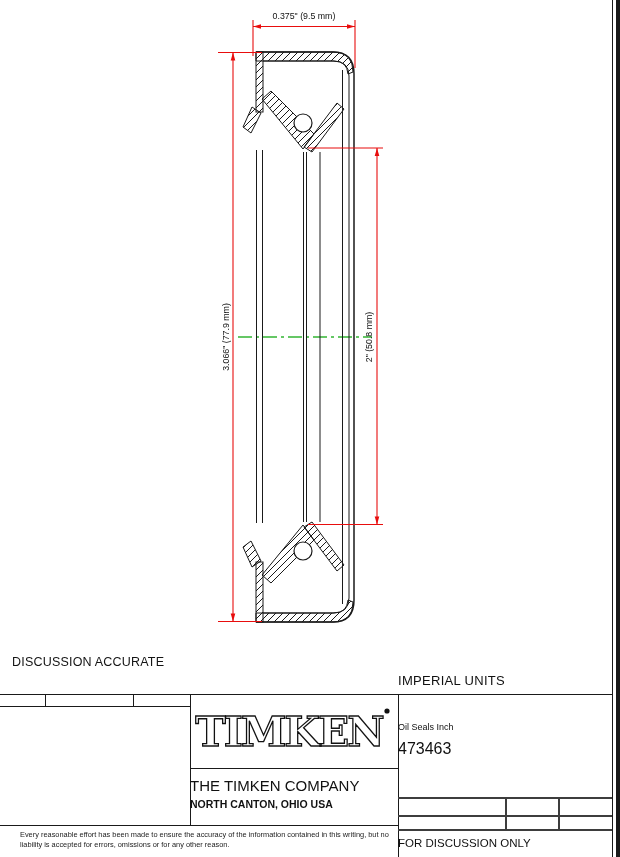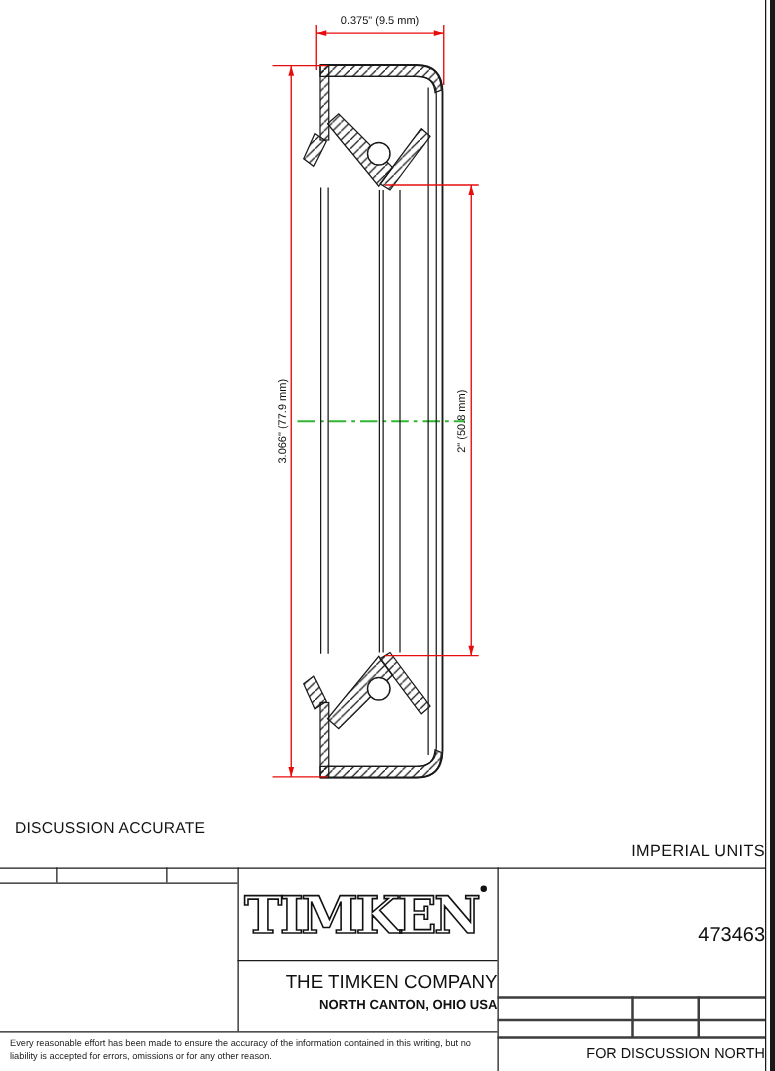--- a/index.html
+++ b/index.html
@@ -3,21 +3,21 @@
 <meta charset="utf-8">
 <style>
   html,body{margin:0;padding:0;background:#fff;}
   #page{position:relative;width:620px;height:857px;background:#ffffff;overflow:hidden;
         font-family:"Liberation Sans",sans-serif;color:#111;}
   .abs{position:absolute;}
   .hline{position:absolute;background:#1a1a1a;height:1px;}
   .vline{position:absolute;background:#1a1a1a;width:1px;}
   .gline{background:#3d3d3d;}
   .note{font-size:12.5px;letter-spacing:0.2px;color:#141414;}
-  .ctr{text-align:right;}
+  .ctr{text-align:left;}
   .small{font-size:9px;}
   .disclaimer{font-size:7.4px;line-height:1.3;color:#222;}
 </style>
 </head>
 <body>
 
 <div id="page">
 
   <svg class="abs" style="left:0;top:0" width="620" height="650" viewBox="0 0 620 650">
     <defs>
@@ -103,25 +103,26 @@
   <div class="hline gline" style="left:398px;top:815px;width:214px;height:2px"></div>
   <div class="hline gline" style="left:398px;top:829px;width:214px;height:2px"></div>
   <div class="vline gline" style="left:505px;top:797px;height:33px;width:2px"></div>
   <div class="vline gline" style="left:558px;top:797px;height:33px;width:2px"></div>
 
   <div class="vline" style="left:612px;top:0;height:857px"></div>
   <div class="vline" style="left:616px;top:0;height:857px;width:4px"></div>
 
   <div class="abs ctr" style="left:398px;top:673px;width:214px;font-size:13px;letter-spacing:0.3px">IMPERIAL UNITS</div>
   <div class="abs ctr" style="left:398px;top:740px;width:214px;font-size:16px">473463</div>
-  <div class="abs ctr" style="left:398px;top:837px;width:214px;font-size:11.5px">FOR DISCUSSION NORTH</div>
+  <div class="abs ctr small" style="left:398px;top:722px;width:214px">Oil Seals Inch</div>
+  <div class="abs ctr" style="left:398px;top:837px;width:214px;font-size:11.5px">FOR DISCUSSION ONLY</div>
 
   <svg class="abs" style="left:190px;top:694px" width="208" height="74" viewBox="0 0 208 74">
     <text x="99" y="52" text-anchor="middle" font-family="DejaVu Serif, serif" font-weight="bold" font-size="41" letter-spacing="-2" fill="#ffffff" stroke="#111" stroke-width="1.3">TIMKEN</text>
     <circle cx="197" cy="17" r="2.6" fill="#111"></circle>
   </svg>
 
   <div class="abs ctr" style="left:190px;top:798px;width:208px;font-size:10.5px;font-weight:bold">NORTH CANTON, OHIO USA</div>
   <div class="abs ctr" style="left:190px;top:777px;width:208px;font-size:15px">THE TIMKEN COMPANY</div>
 
-  <div class="abs disclaimer" style="left:8px;top:830px;width:390px">Every reasonable effort has been made to ensure the accuracy of the information contained in this writing, but no liability is accepted for errors, omissions or for any other reason.</div>
+  <div class="abs disclaimer" style="left:20px;top:830px;width:390px">Every reasonable effort has been made to ensure the accuracy of the information contained in this writing, but no liability is accepted for errors, omissions or for any other reason.</div>
 
 </div>
 
 </body></html>

